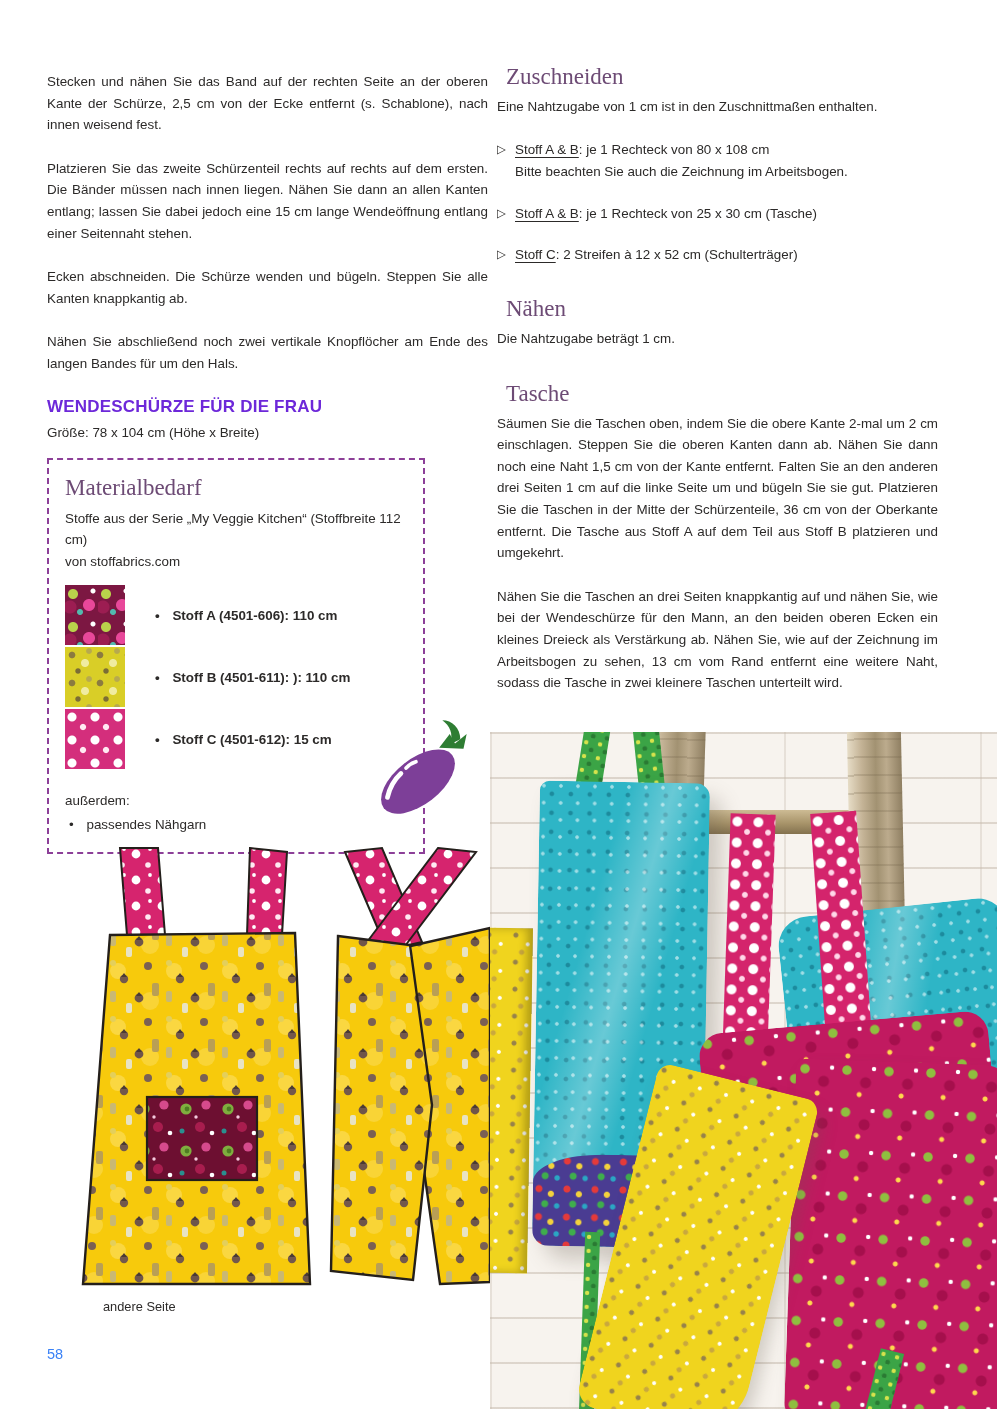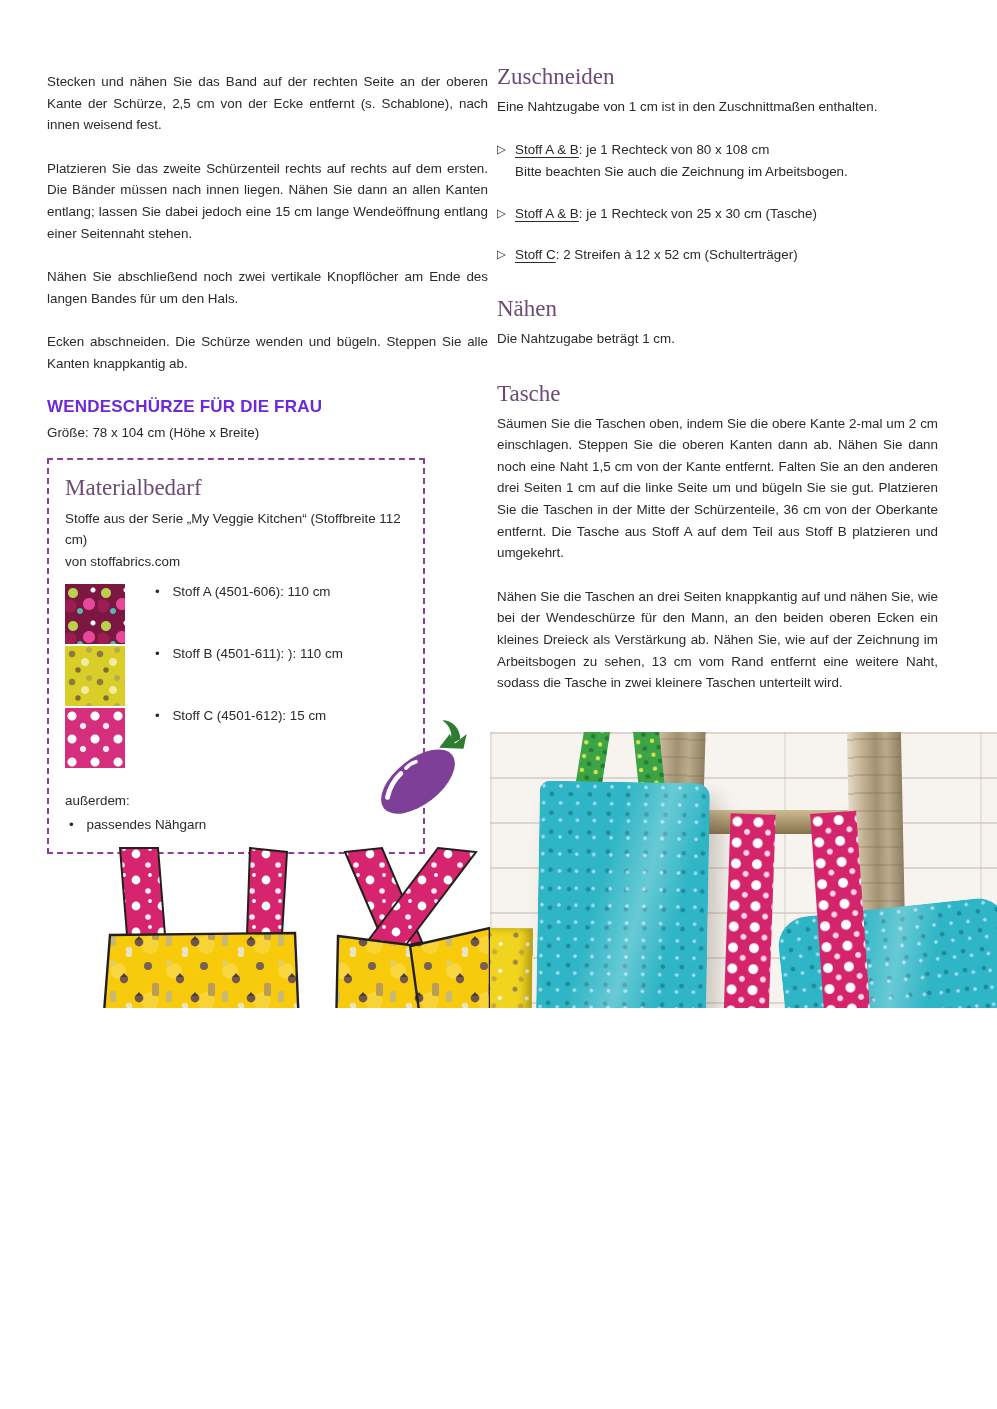--- a/index.html
+++ b/index.html
@@ -1,40 +1,40 @@
 <!DOCTYPE html>
 <html><head>
 <meta charset="utf-8">
 <style>
   html,body{margin:0;padding:0;background:#ffffff;}
-  .page{position:relative;width:997px;height:1008px;background:#ffffff;overflow:hidden;
+  .page{position:relative;width:997px;height:1409px;background:#ffffff;overflow:hidden;
         font-family:"Liberation Sans",sans-serif;color:#2c2a29;}
 
   
   .col-left{position:absolute;left:47px;top:71px;width:441px;}
   .col-right{position:absolute;left:497px;top:64px;width:441px;}
   p.body{font-size:13.4px;line-height:21.6px;text-align:justify;margin:0 0 22px;}
   h2.sec-black{font-size:17px;font-weight:bold;color:#6d28d9;margin:14px 0 8px;letter-spacing:.2px;}
   .size-line{font-size:13.4px;margin:0 0 14px;}
   h3.sec-purple{font-family:"Liberation Serif",serif;font-weight:400;font-size:23px;
-                color:#6d4b75;margin:0 0 6px;}
+                color:#6d4b75;margin:0 9px 6px;}
   .intro{font-size:13.4px;line-height:21.6px;margin:0 0 21px;}
   .zs-item{position:relative;padding-left:18px;font-size:13.4px;line-height:21.6px;margin:0 0 20px;}
   .zs-item .tri{position:absolute;left:0;top:0;font-size:11.5px;color:#2c2a29;}
   .zs-item .u{text-decoration:underline;text-underline-offset:3px;}
   .zs-note{margin-top:1px;}
   .gap-lg{height:10px;}
 
   
   .mat-box{box-sizing:border-box;position:relative;margin-top:18px;width:378px;
            border:2px dashed #8c3f98;padding:15px 14px 16px 16px;}
   .mat-title{font-family:"Liberation Serif",serif;font-weight:400;font-size:23px;color:#6d4b75;margin:0 0 7px;}
   .mat-intro{font-size:13.4px;line-height:21.6px;margin:0;}
   .m-rows{margin-top:12px;}
-  .m-row{display:flex;align-items:flex-start;height:62px;}
+  .m-row{display:flex;align-items:center;height:62px;font-weight:bold;}
   .swatch{width:60px;height:60px;flex:0 0 60px;margin-right:30px;}
   .m-text{font-size:13.4px;}
   .dot{margin-right:9px;}
   .mat-extra{font-size:13.4px;line-height:21.6px;margin-top:20px;}
   .mat-extra .li{margin-top:2px;padding-left:4px;}
   .eggplant{position:absolute;right:-48px;bottom:26px;width:106px;height:110px;}
 
   .swatch-a{background-color:#7c1742;background-image:
     radial-gradient(circle at 8px 9px,#b9d24b 4.5px,transparent 5.5px),
     radial-gradient(circle at 24px 20px,#e8489a 5.5px,transparent 6.5px),
@@ -124,22 +124,22 @@
   .tie-green-br{left:382px;top:618px;width:24px;height:70px;transform:rotate(14deg);}
 </style>
 </head>
 <body>
 
 <div class="page">
 
   <div class="col-left">
     <p class="body">Stecken und nähen Sie das Band auf der rechten Seite an der oberen Kante der Schürze, 2,5 cm von der Ecke entfernt (s. Schablone), nach innen weisend fest.</p>
     <p class="body">Platzieren Sie das zweite Schürzenteil rechts auf rechts auf dem ersten. Die Bänder müssen nach innen liegen. Nähen Sie dann an allen Kanten entlang; lassen Sie dabei jedoch eine 15 cm lange Wendeöffnung entlang einer Seitennaht stehen.</p>
+    <p class="body">Ecken abschneiden. Die Schürze wenden und bügeln. Steppen Sie alle Kanten knappkantig ab.</p>
     <p class="body">Nähen Sie abschließend noch zwei vertikale Knopflöcher am Ende des langen Bandes für um den Hals.</p>
-    <p class="body">Ecken abschneiden. Die Schürze wenden und bügeln. Steppen Sie alle Kanten knappkantig ab.</p>
 
     <h2 class="sec-black">WENDESCHÜRZE FÜR DIE FRAU</h2>
     <p class="size-line">Größe: 78 x 104 cm (Höhe x Breite)</p>
 
     <div class="mat-box">
       <h3 class="mat-title">Materialbedarf</h3>
       <p class="mat-intro">Stoffe aus der Serie „My Veggie Kitchen“ (Stoffbreite 112 cm)</p>
       <p class="mat-intro">von stoffabrics.com</p>
 
       <div class="m-rows">

